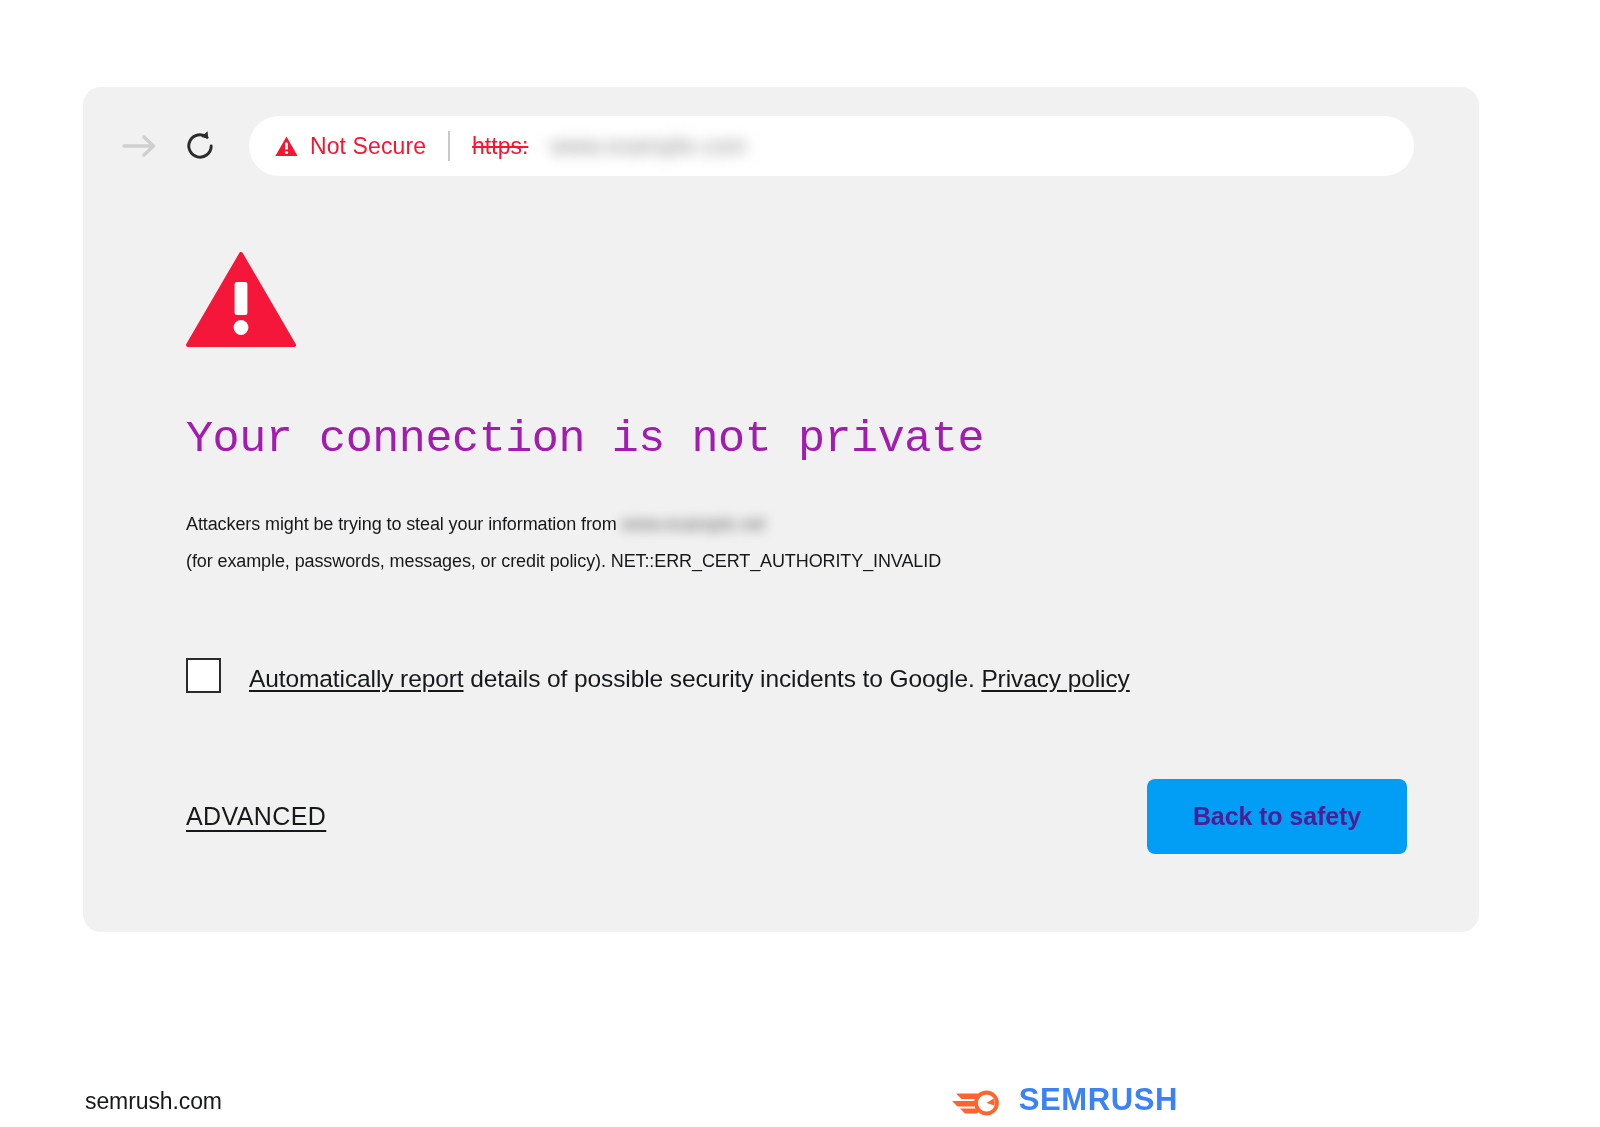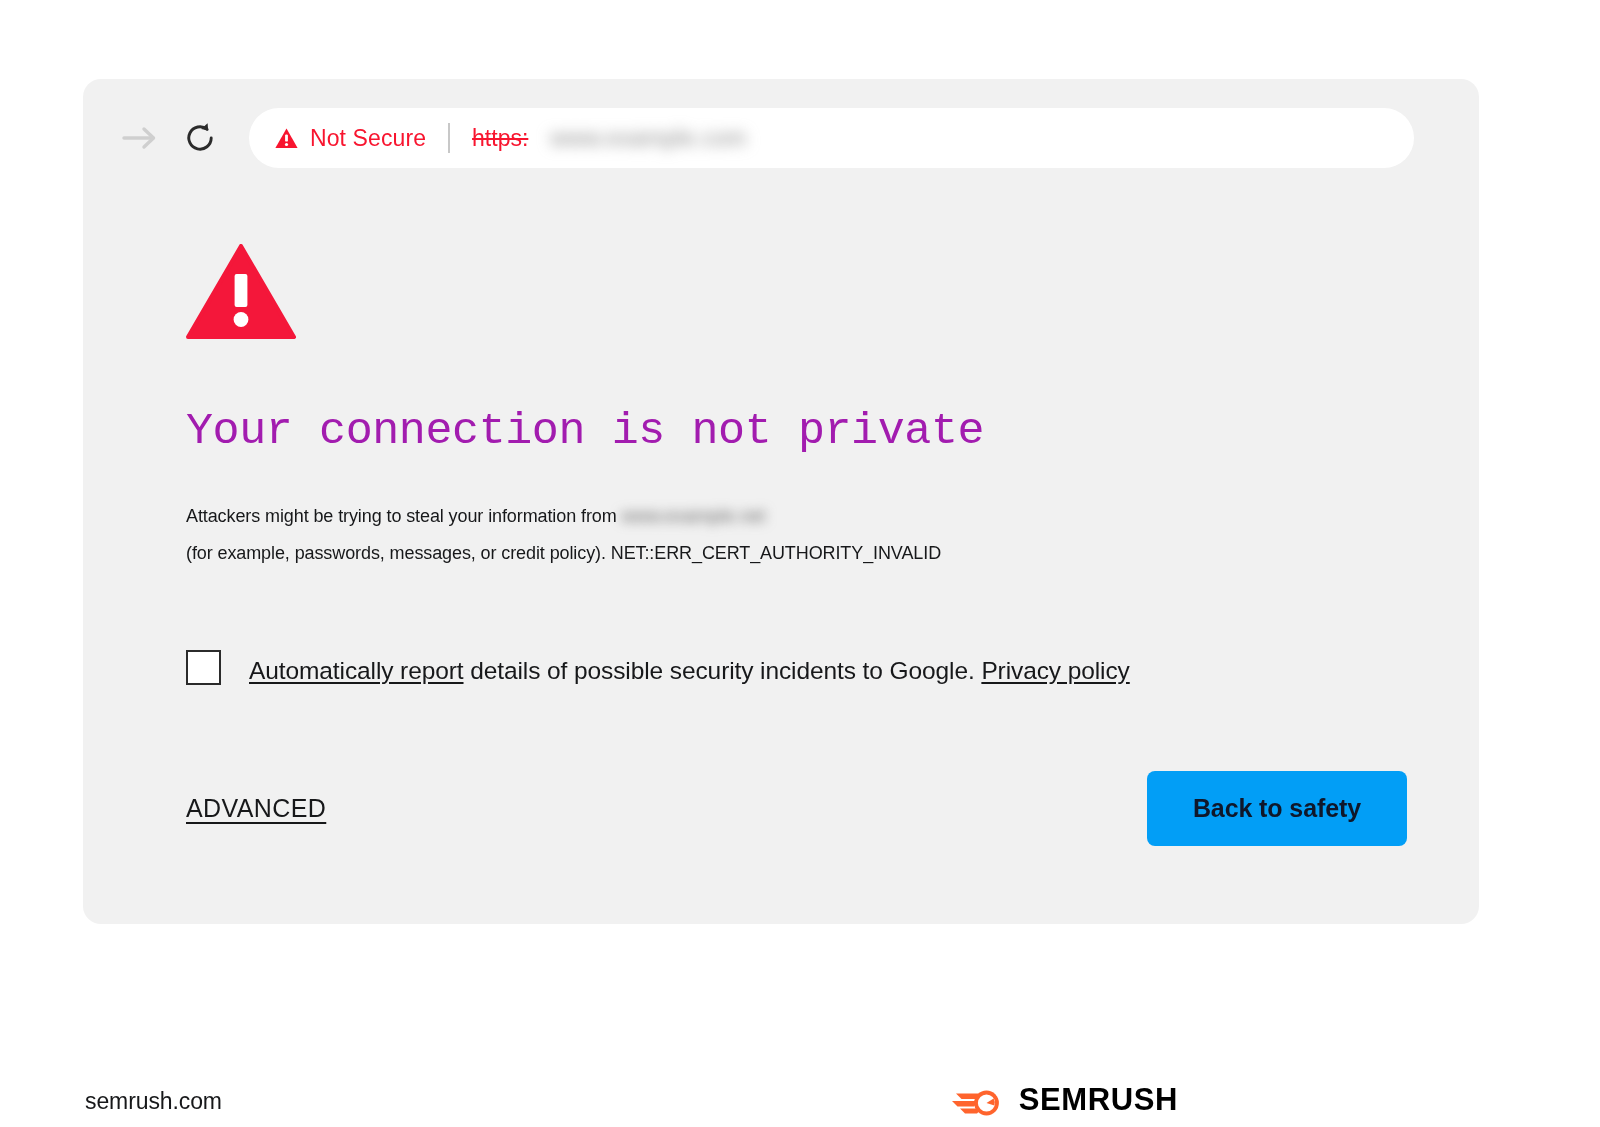--- a/index.html
+++ b/index.html
@@ -16,21 +16,21 @@
     position: relative;
     width: 1600px;
     height: 1127px;
     background: #ffffff;
   }
 
   
   .browser-card {
     position: absolute;
     left: 83px;
-    top: 79px;
+    top: 87px;
     width: 1396px;
     height: 845px;
     background: #f1f1f1;
     border-radius: 18px;
   }
 
   
   .toolbar {
     position: absolute;
     left: 0;
@@ -195,21 +195,21 @@
     background: none;
     border: none;
     font-family: inherit;
     cursor: pointer;
     padding: 0;
     text-align: right;
   }
 
   .safety-button {
     background: #029ef6;
-    color: #0f172a;
+    color: #4c1d95;
     font-size: 25px;
     font-weight: 600;
     border: none;
     border-radius: 8px;
     padding: 23px 46px;
     font-family: inherit;
     cursor: pointer;
     letter-spacing: -0.1px;
   }
 
@@ -242,21 +242,21 @@
   .logo-mark {
     width: 52px;
     height: 36px;
     margin-right: 15px;
     flex: 0 0 auto;
   }
 
   .logo-word {
     font-size: 31px;
     font-weight: 700;
-    color: #000000;
+    color: #3b82f6;
     letter-spacing: 0.6px;
   }
 </style>
 </head>
 <body>
 
 <div class="page">
 
   <div class="browser-card">
 

